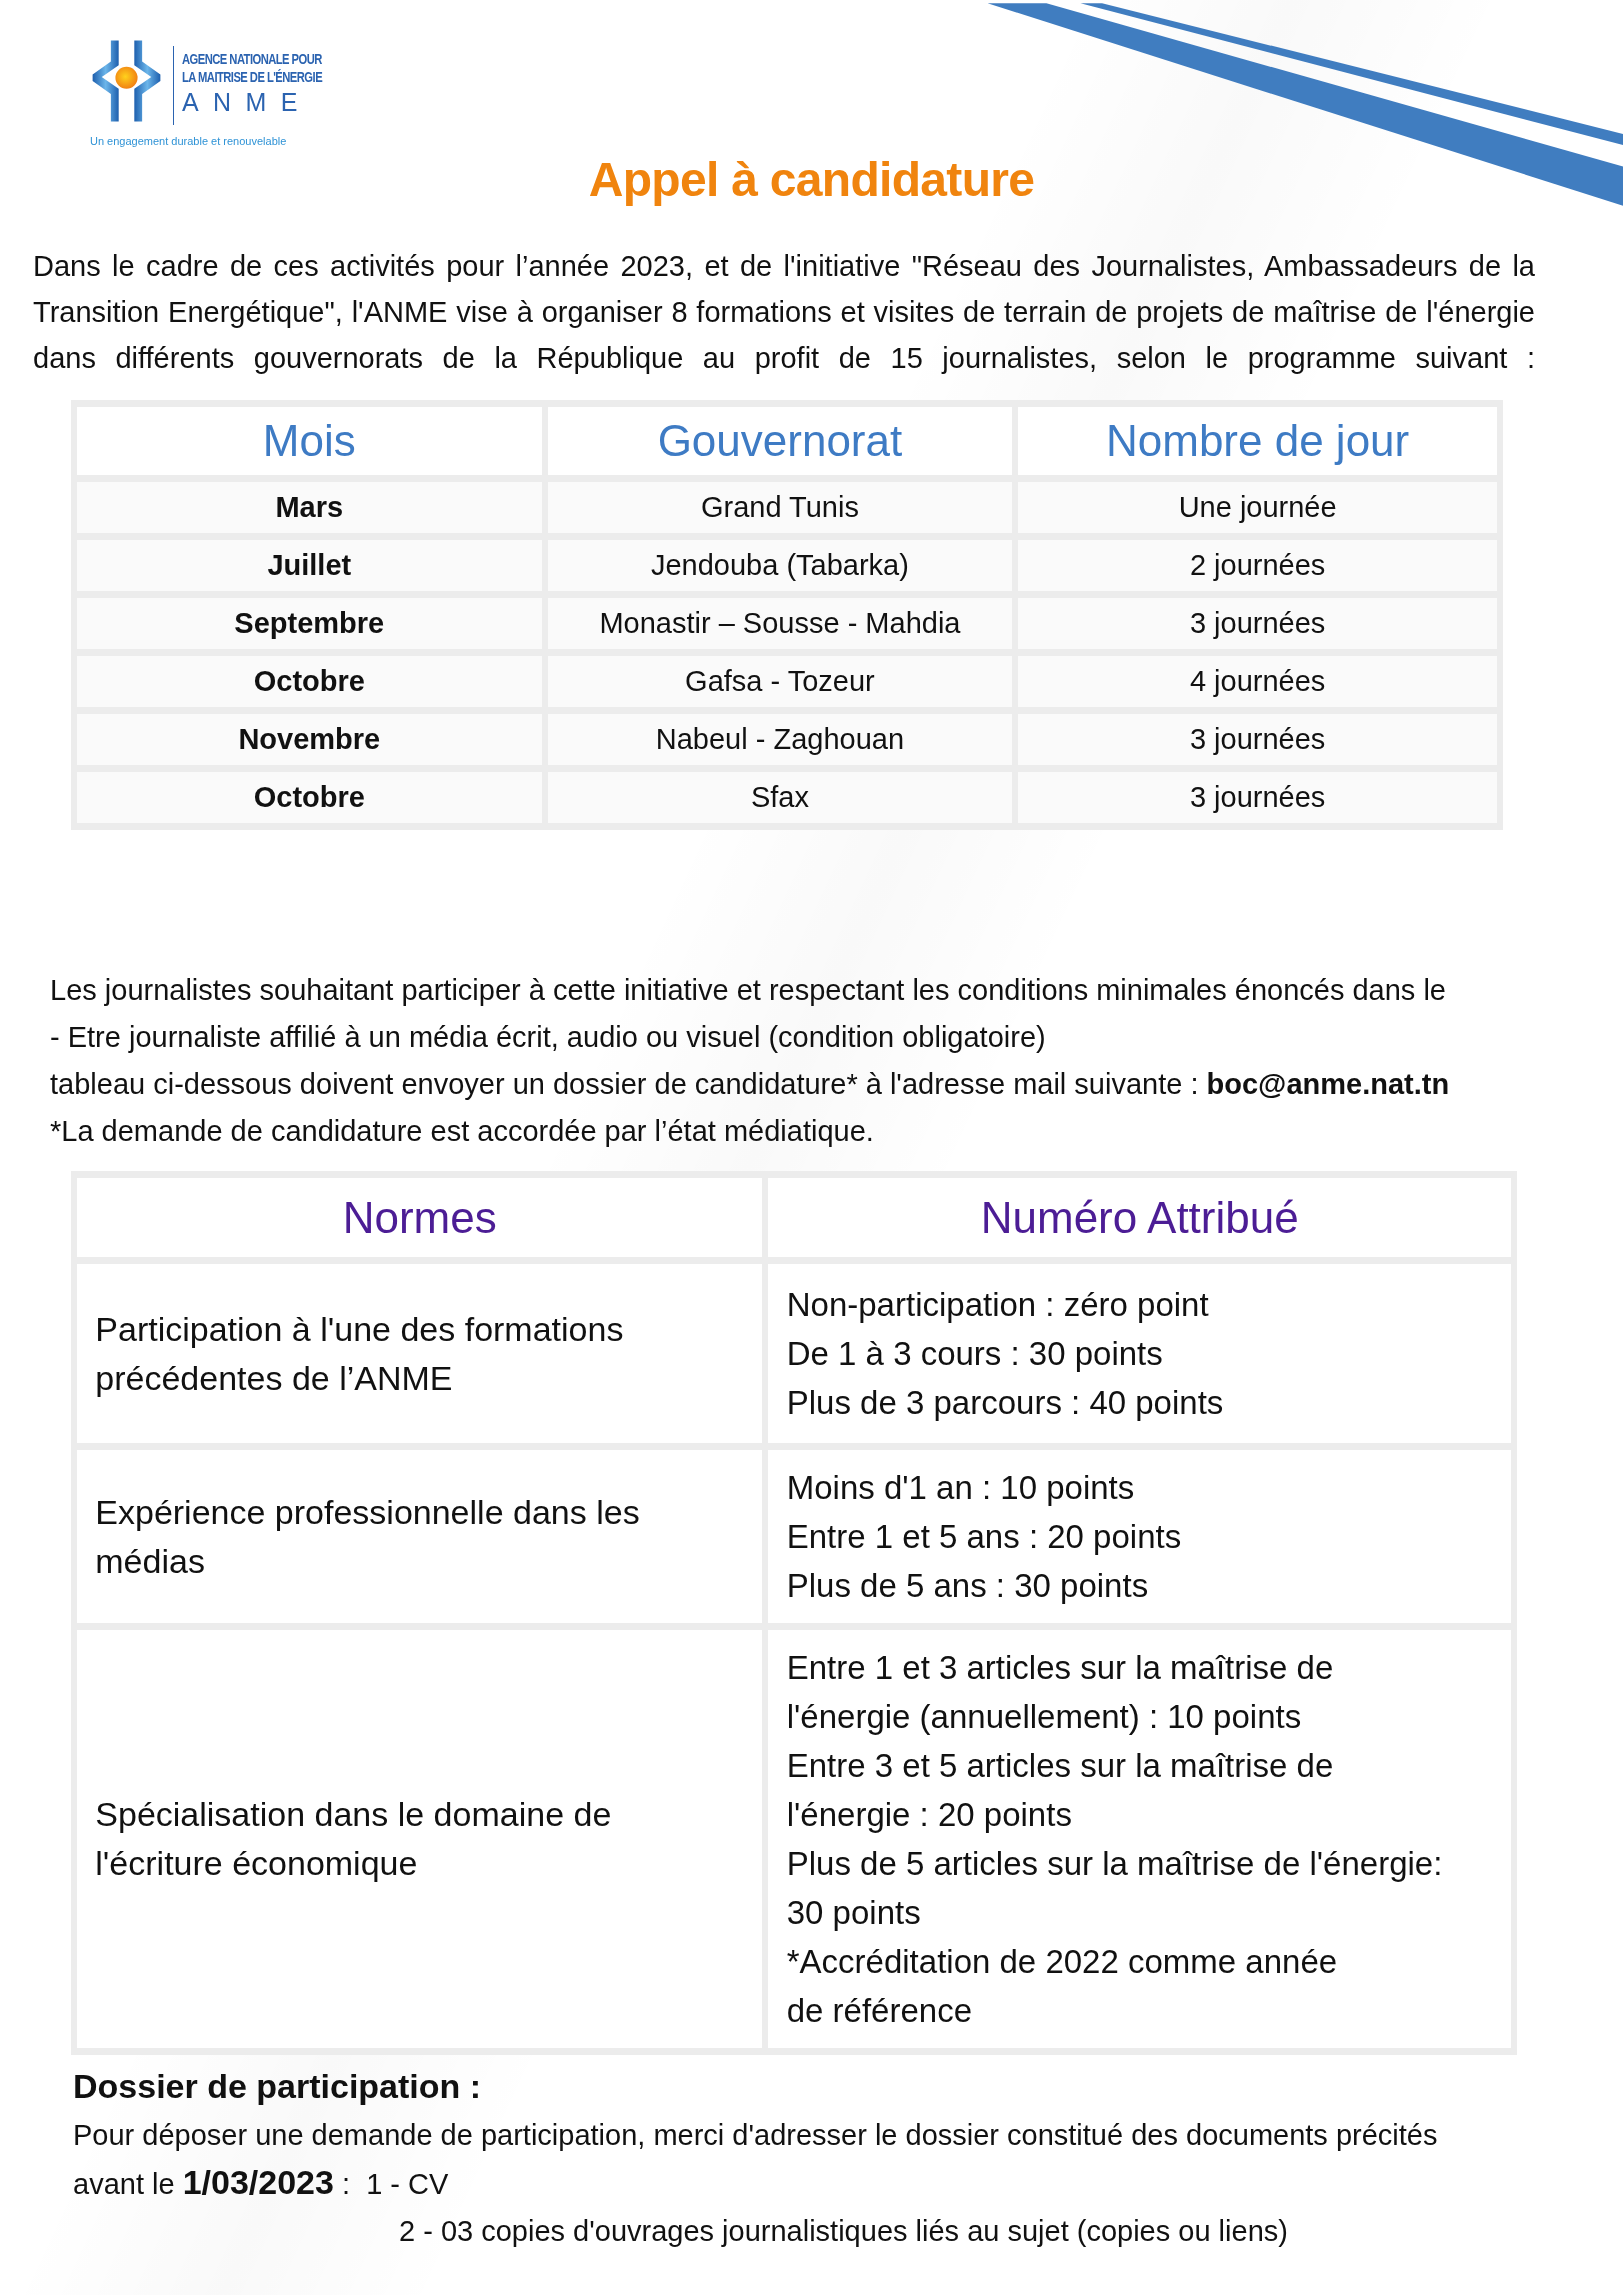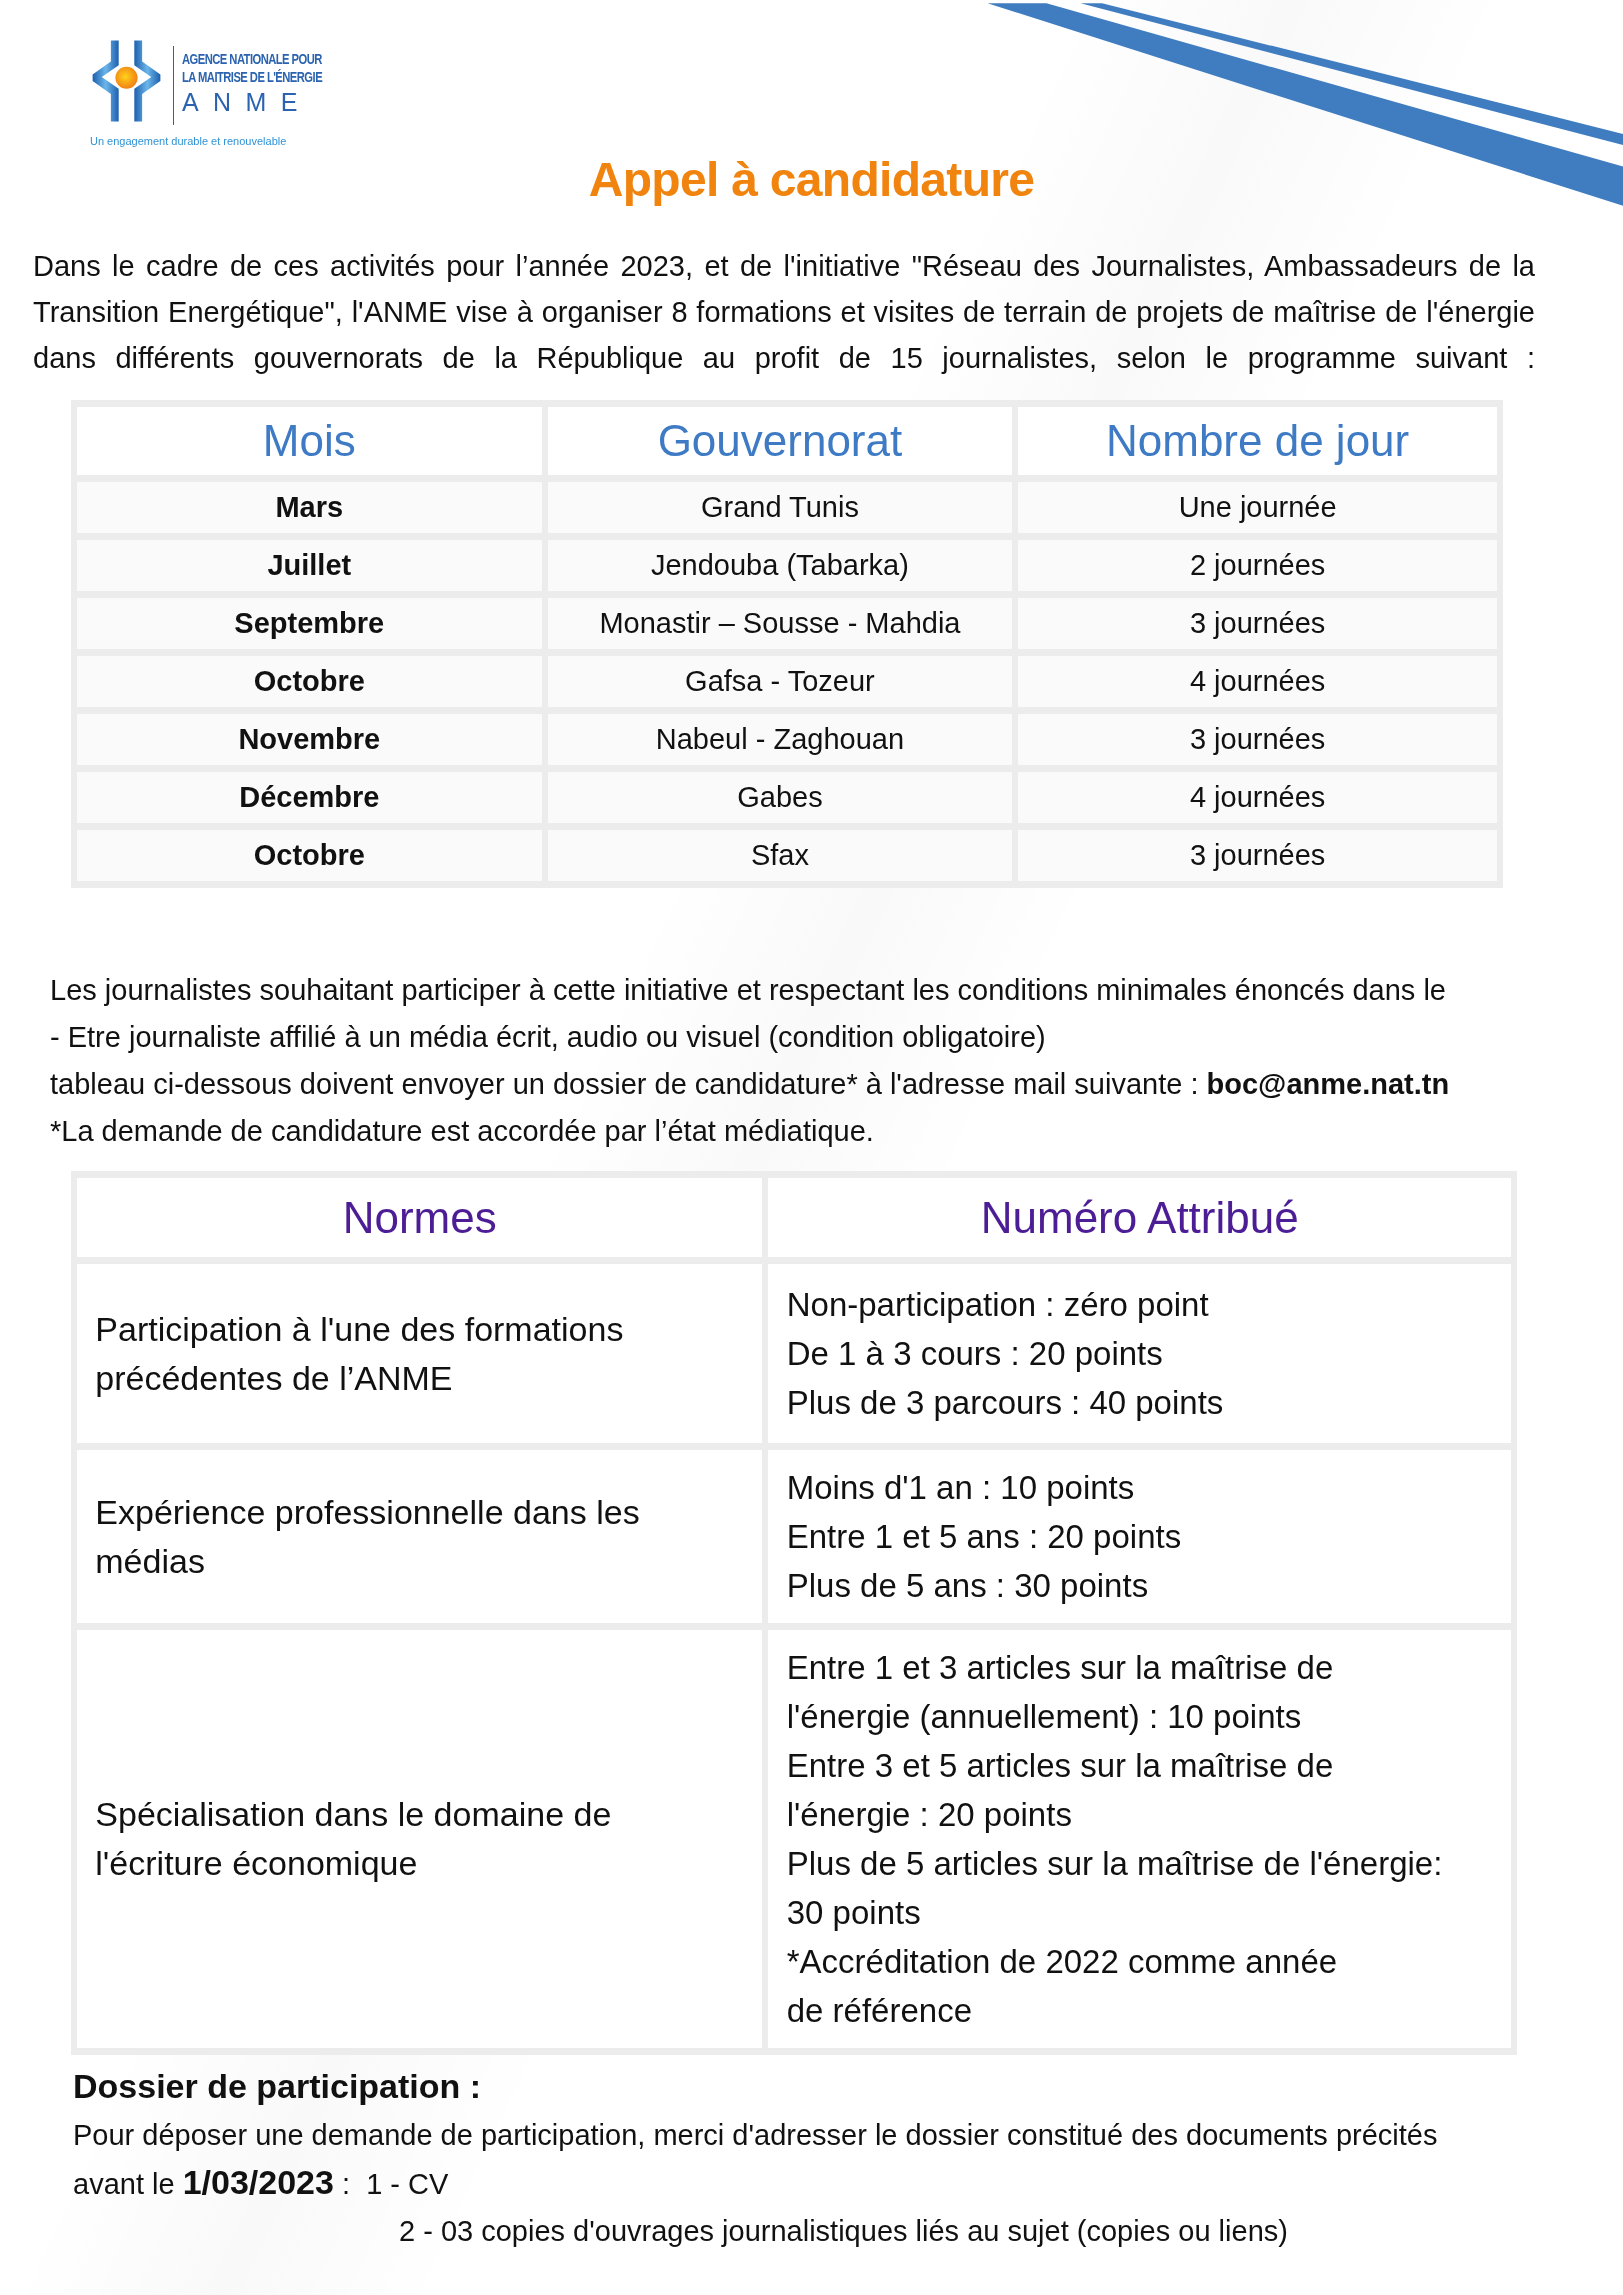--- a/index.html
+++ b/index.html
@@ -122,25 +122,20 @@
       <td class="month">Octobre</td>
       <td>Gafsa - Tozeur</td>
       <td>4 journées</td>
     </tr>
     <tr>
       <td class="month">Novembre</td>
       <td>Nabeul - Zaghouan</td>
       <td>3 journées</td>
     </tr>
     <tr>
-      <td class="month">Décembre</td>
-      <td>Gabes</td>
-      <td>4 journées</td>
-    </tr>
-    <tr>
       <td class="month">Octobre</td>
       <td>Sfax</td>
       <td>3 journées</td>
     </tr>
   </tbody>
 </table>
 
 <div class="para2">
   <div>Les journalistes souhaitant participer à cette initiative et respectant les conditions minimales énoncés dans le</div>
   <div>- Etre journaliste affilié à un média écrit, audio ou visuel (condition obligatoire)</div>
@@ -153,21 +148,21 @@
     <tr>
       <th style="width:48%">Normes</th>
       <th>Numéro Attribué</th>
     </tr>
   </thead>
   <tbody>
     <tr style="height:179px">
       <td class="crit">Participation à l'une des formations précédentes de l’ANME</td>
       <td class="pts">
         <div>Non-participation : zéro point</div>
-        <div>De 1 à 3 cours : 20 points</div>
+        <div>De 1 à 3 cours : 30 points</div>
         <div>Plus de 3 parcours : 40 points</div>
       </td>
     </tr>
     <tr style="height:170px">
       <td class="crit">Expérience professionnelle dans les médias</td>
       <td class="pts">
         <div>Moins d'1 an : 10 points</div>
         <div>Entre 1 et 5 ans : 20 points</div>
         <div>Plus de 5 ans : 30 points</div>
       </td>

